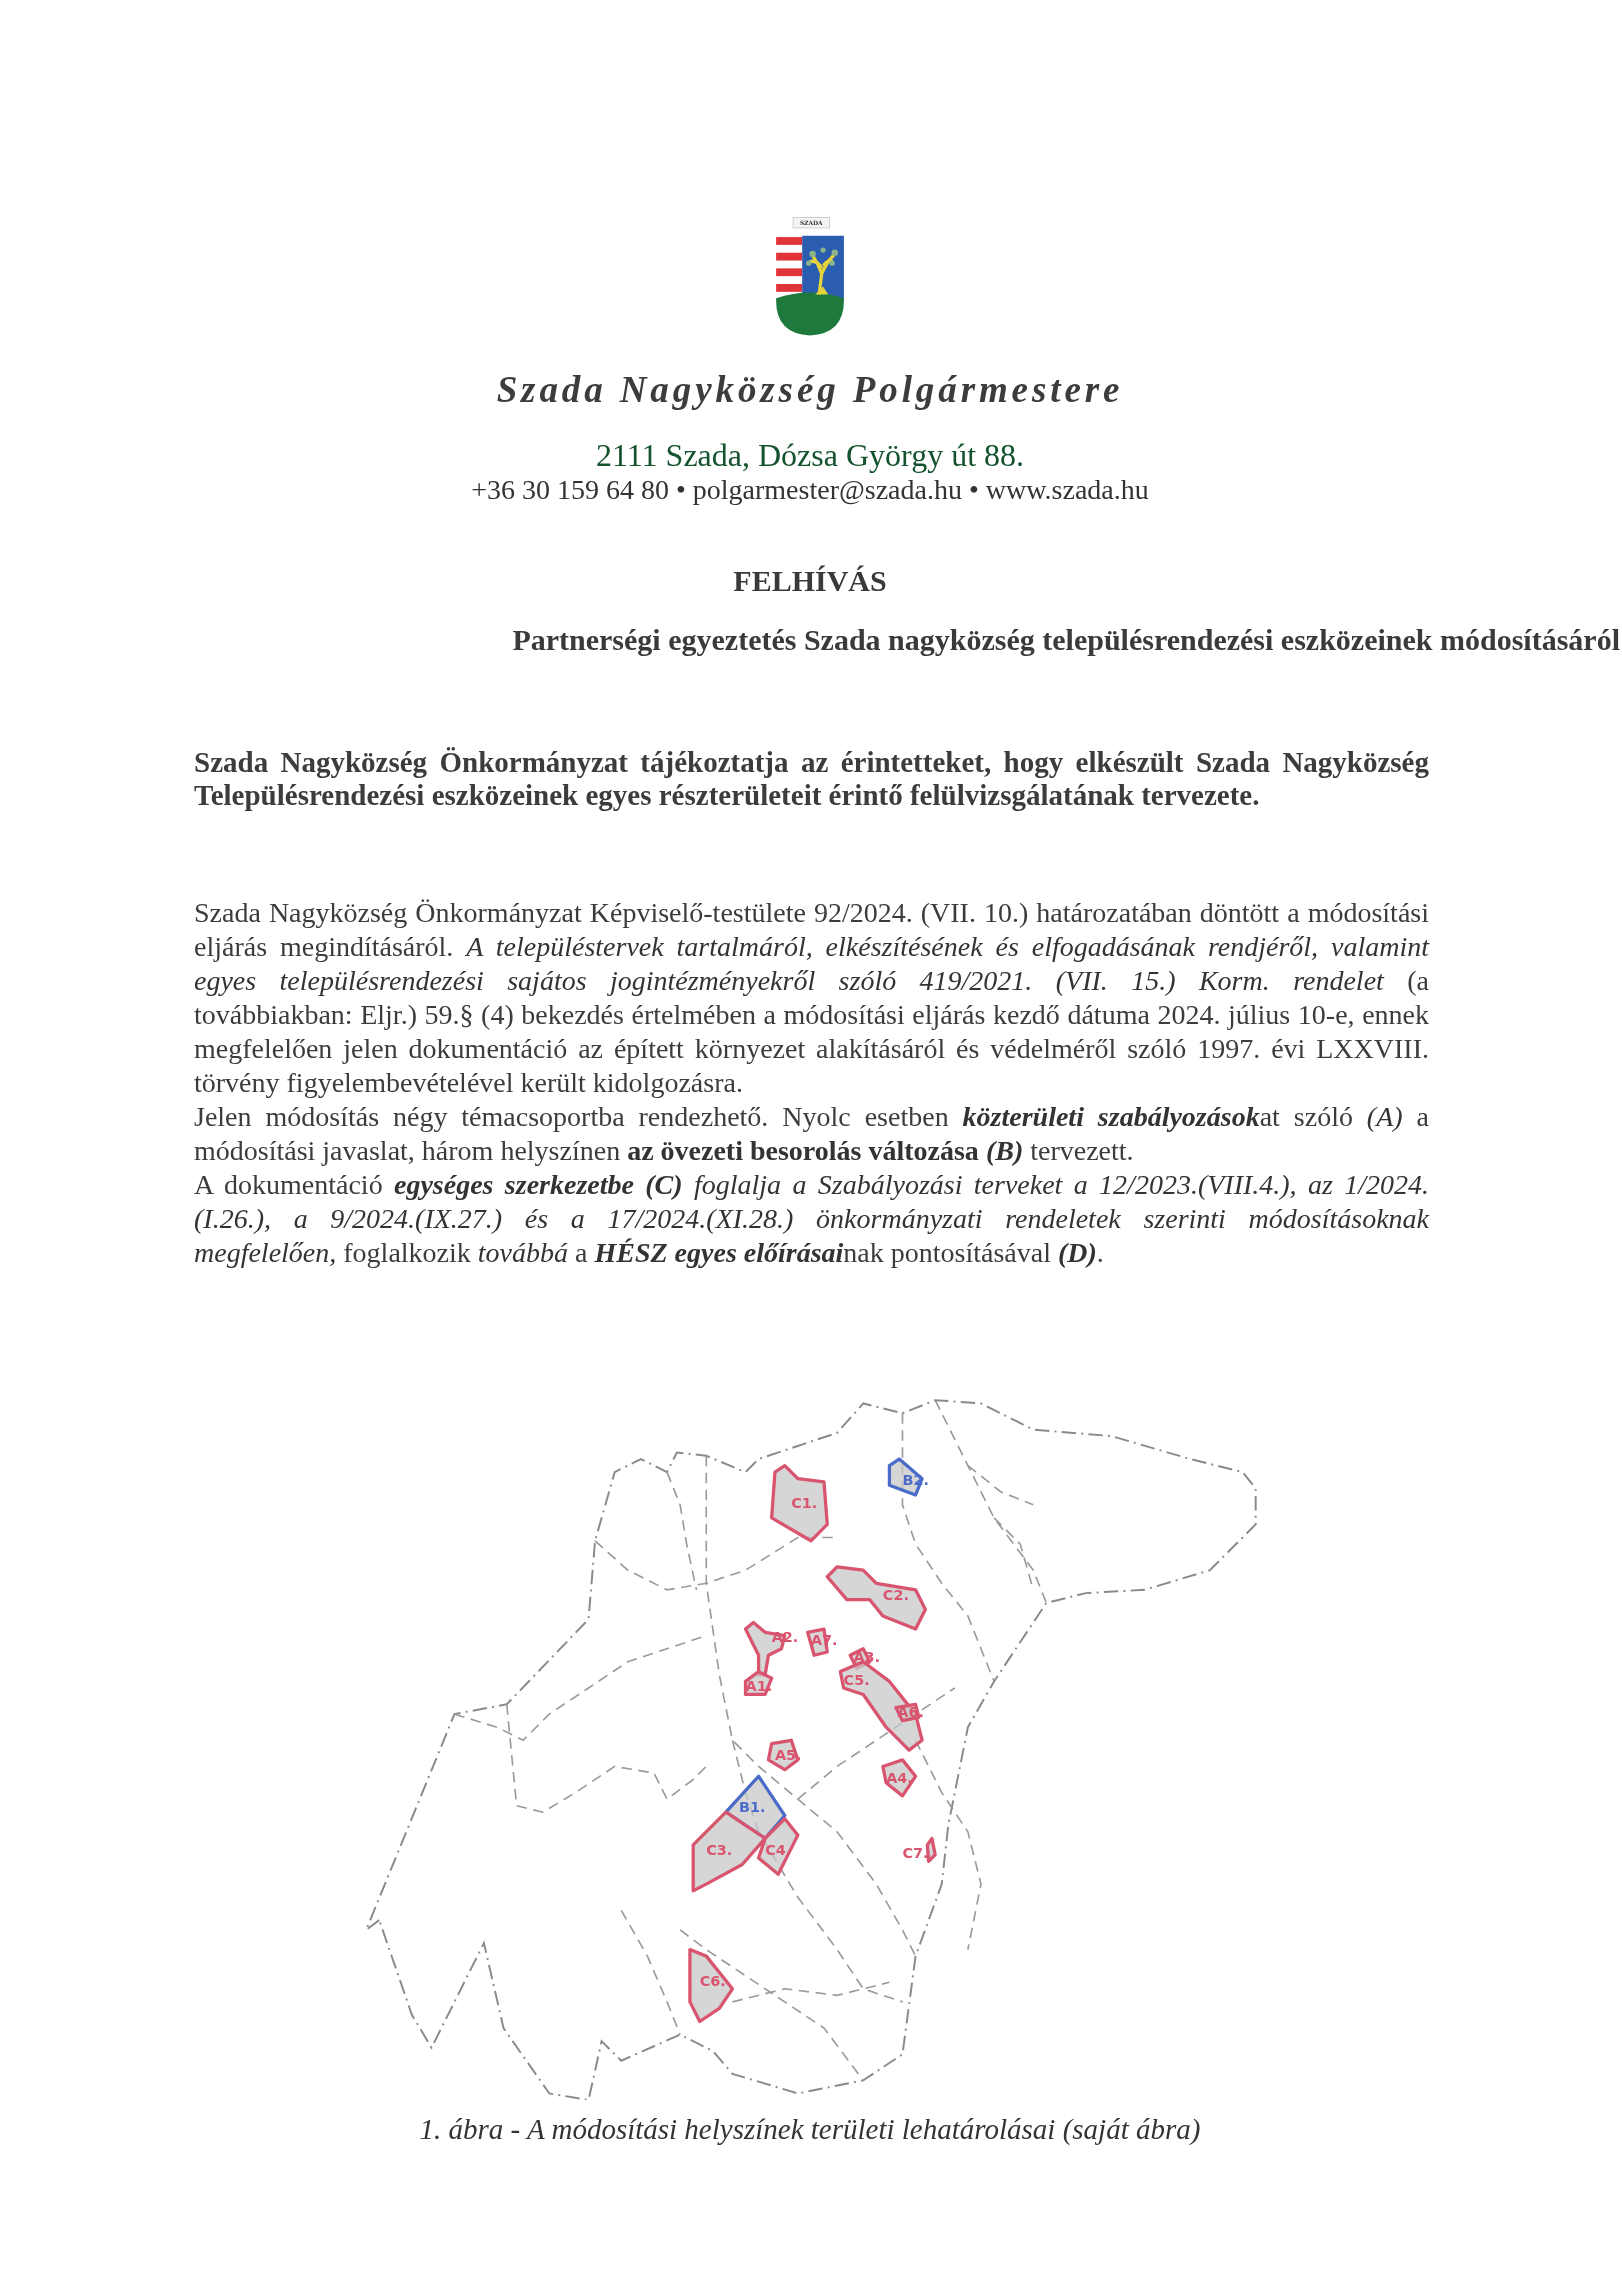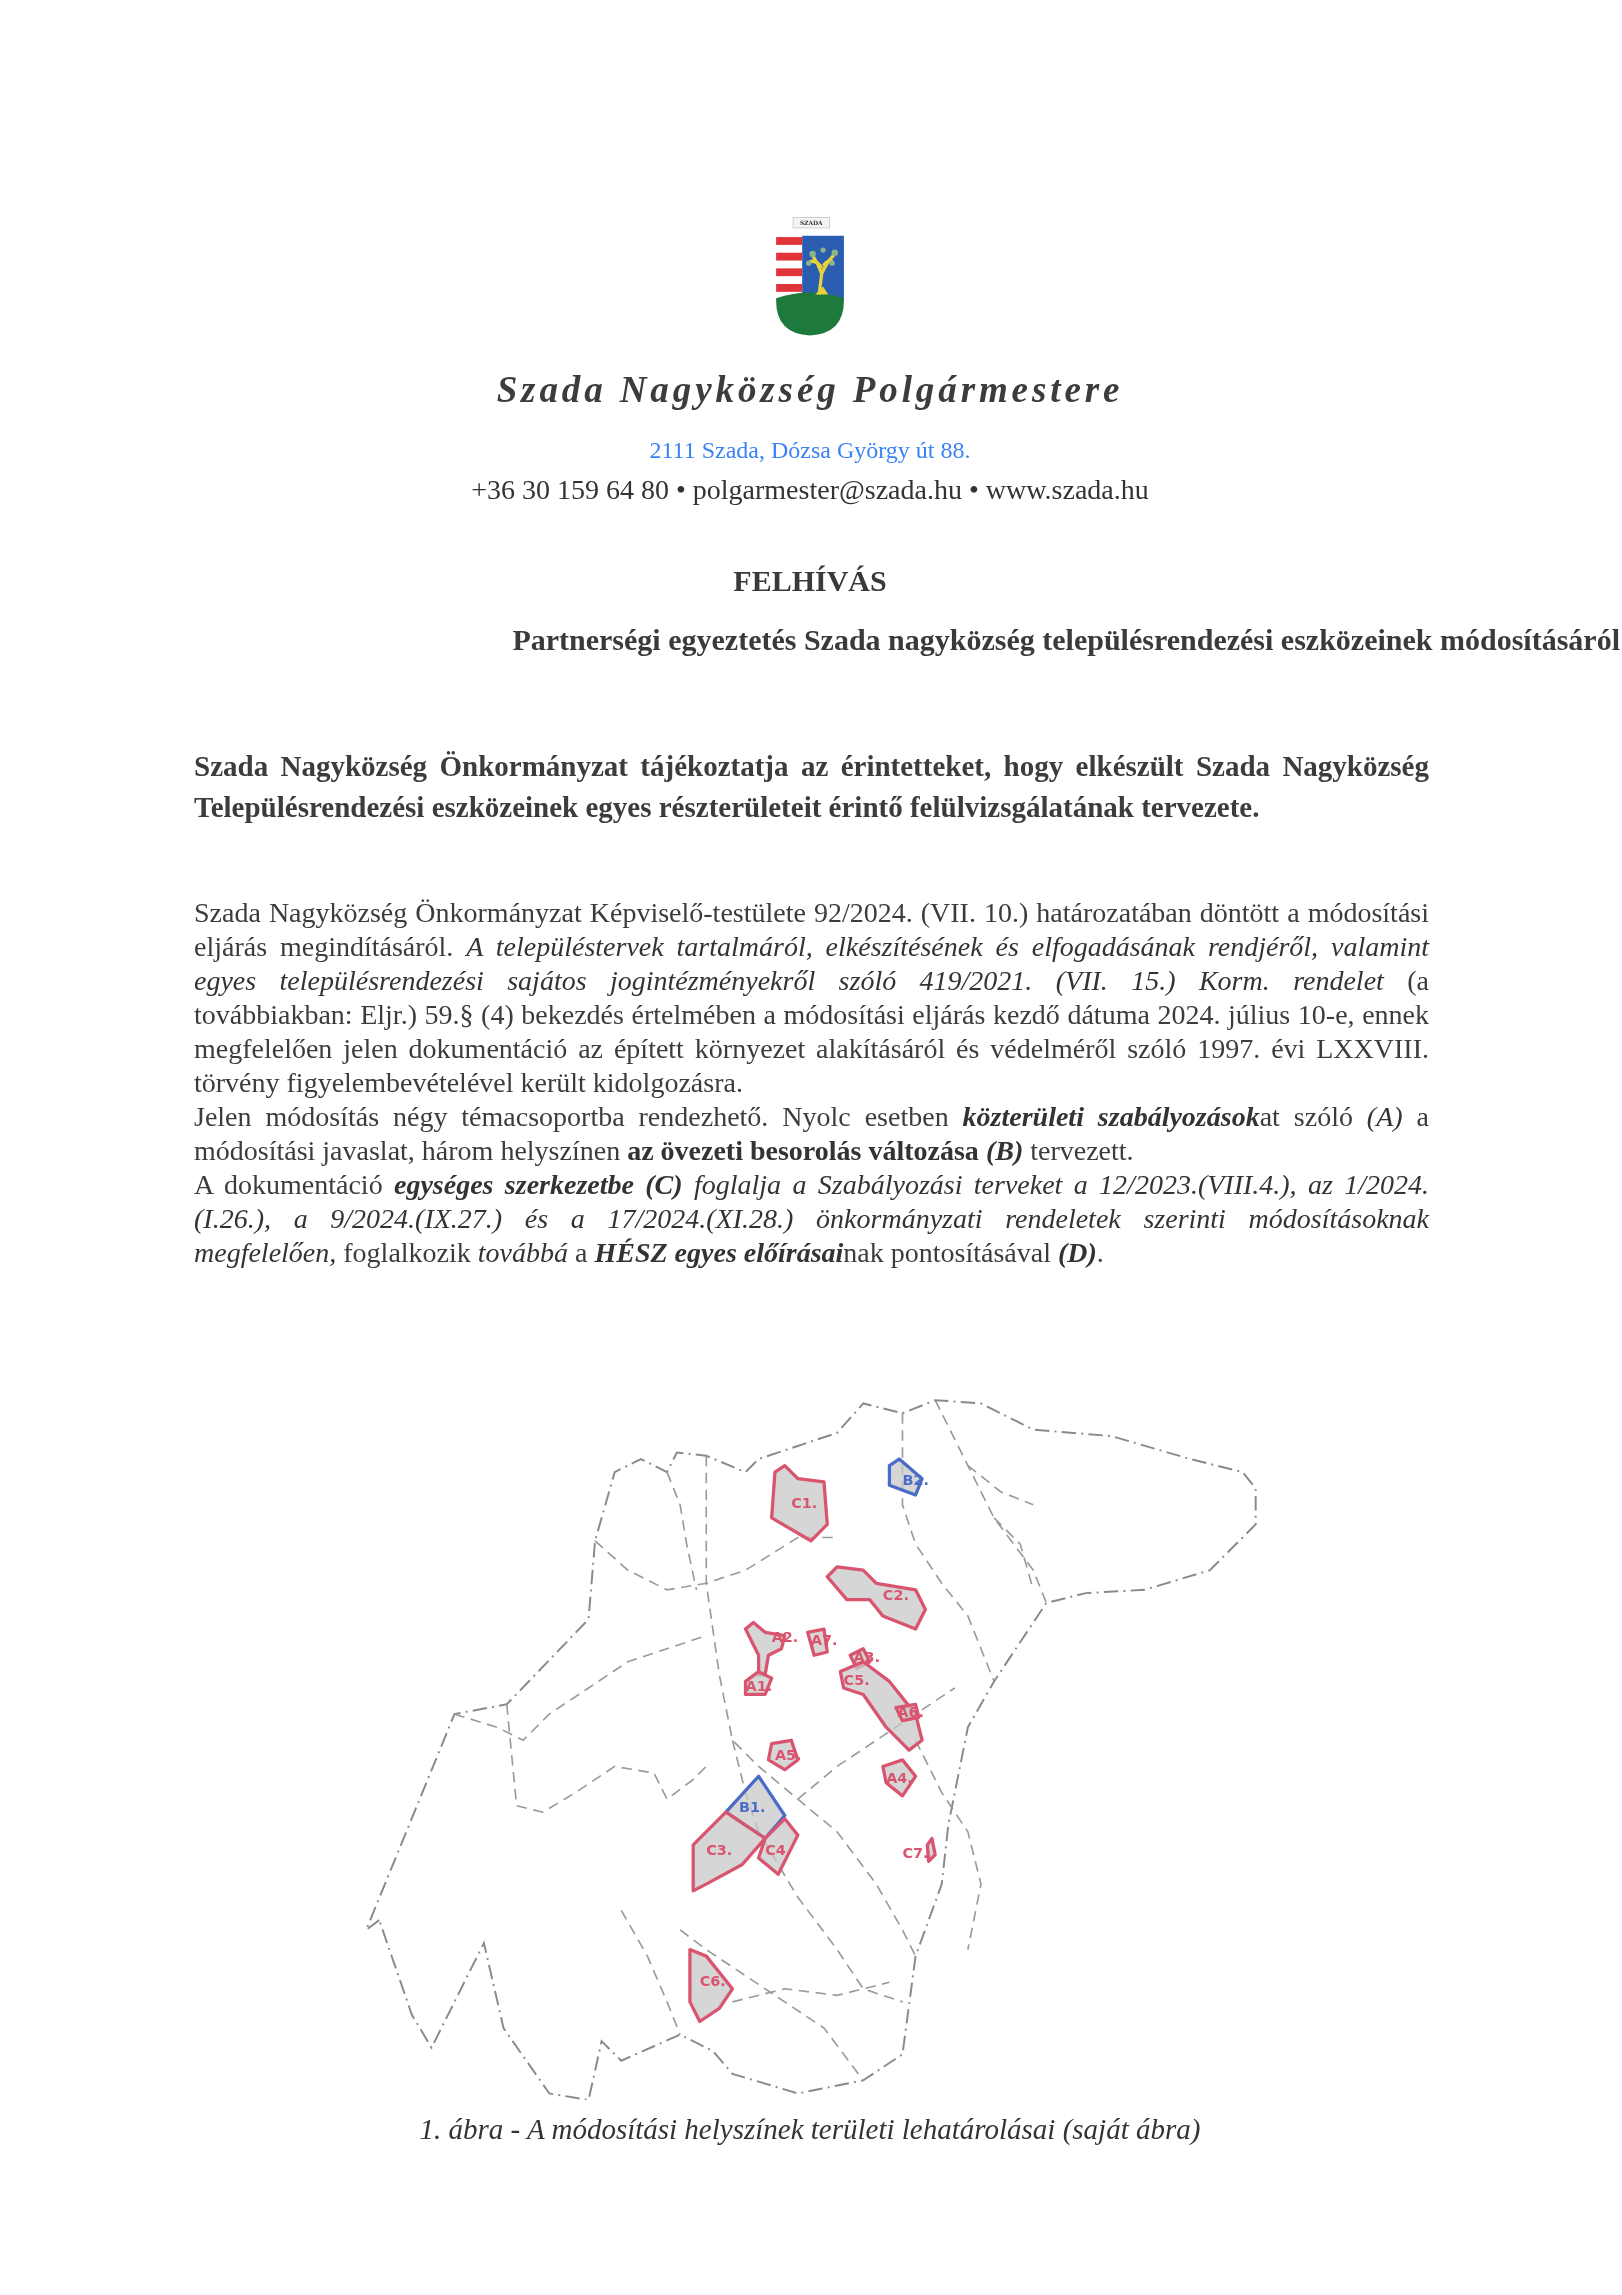--- a/index.html
+++ b/index.html
@@ -5,27 +5,27 @@
   html, body { margin: 0; padding: 0; background: #ffffff; }
   body { width: 1623px; height: 2295px; position: relative; overflow: hidden;
          font-family: "Liberation Serif", "DejaVu Serif", serif; color: #3a3a3a; }
   .abs { position: absolute; }
   .center { left: 0; width: 1620px; text-align: center; }
 
   #crest { left: 767px; top: 216px; width: 86px; height: 121px; }
 
   #mayor-title { top: 368px; font-size: 37px; font-style: italic; font-weight: bold;
                  letter-spacing: 3.9px; color: #3c3c3c; }
-  #address { top: 437px; font-size: 24px; color: #3b82f6; }
+  #address { top: 437px; font-size: 32px; color: #14532d; }
   #contact { top: 474px; font-size: 28px; color: #333; }
 
   #notice-heading { top: 564px; font-size: 30px; font-weight: bold; color: #3a3a3a; }
   #notice-subtitle { top: 623px; font-size: 30px; font-weight: bold; color: #3a3a3a; text-align: right; }
 
-  .para { left: 194px; width: 1235px; font-size: 29px; line-height: 41px; text-align: justify; color: #3c3c3c; }
+  .para { left: 194px; width: 1235px; font-size: 29px; line-height: 33px; text-align: justify; color: #3c3c3c; }
   #lead-paragraph { top: 746px; font-weight: bold; }
   #body-paragraph { top: 896px; line-height: 34px; font-size: 28px; }
   #body-paragraph b, #body-paragraph i { color: #333; margin-top: 8px; }
   .block { display: block; }
 
   #map { left: 340px; top: 1374px; width: 968px; height: 726px; }
   #figure-caption { top: 2097px; font-size: 29px; font-style: italic; color: #333; margin-top: 16px; }
 </style>
 </head>
 <body>

